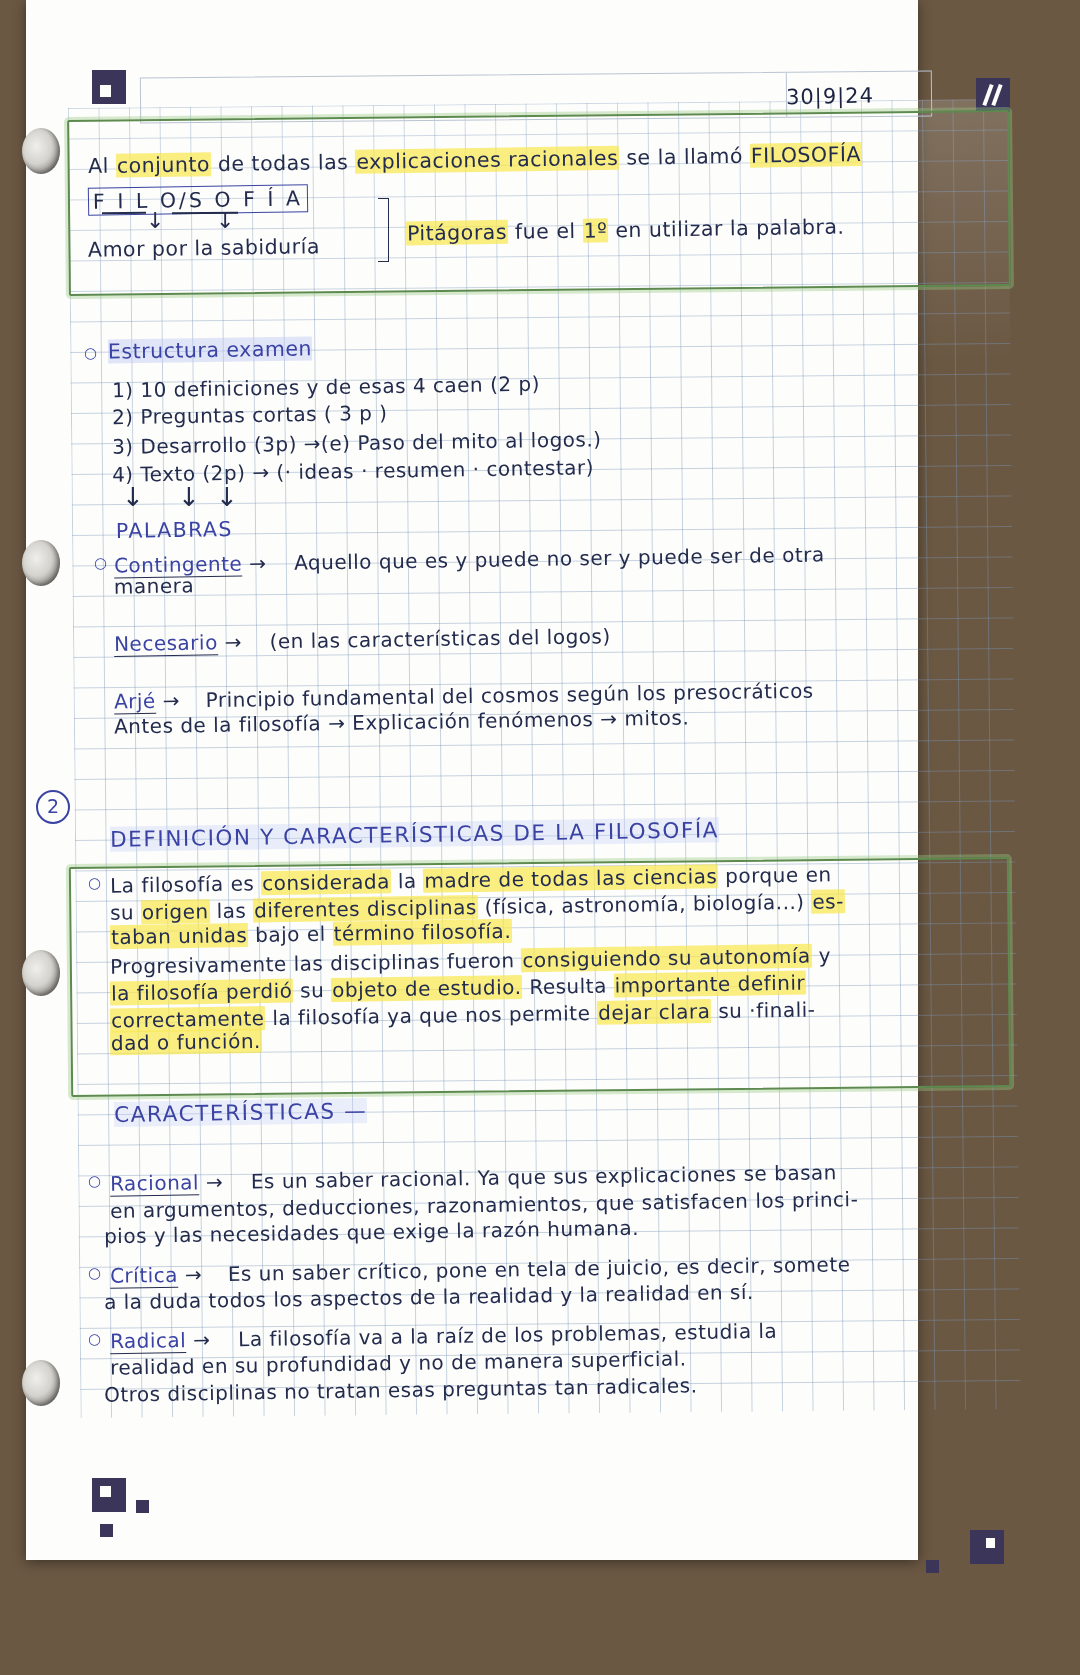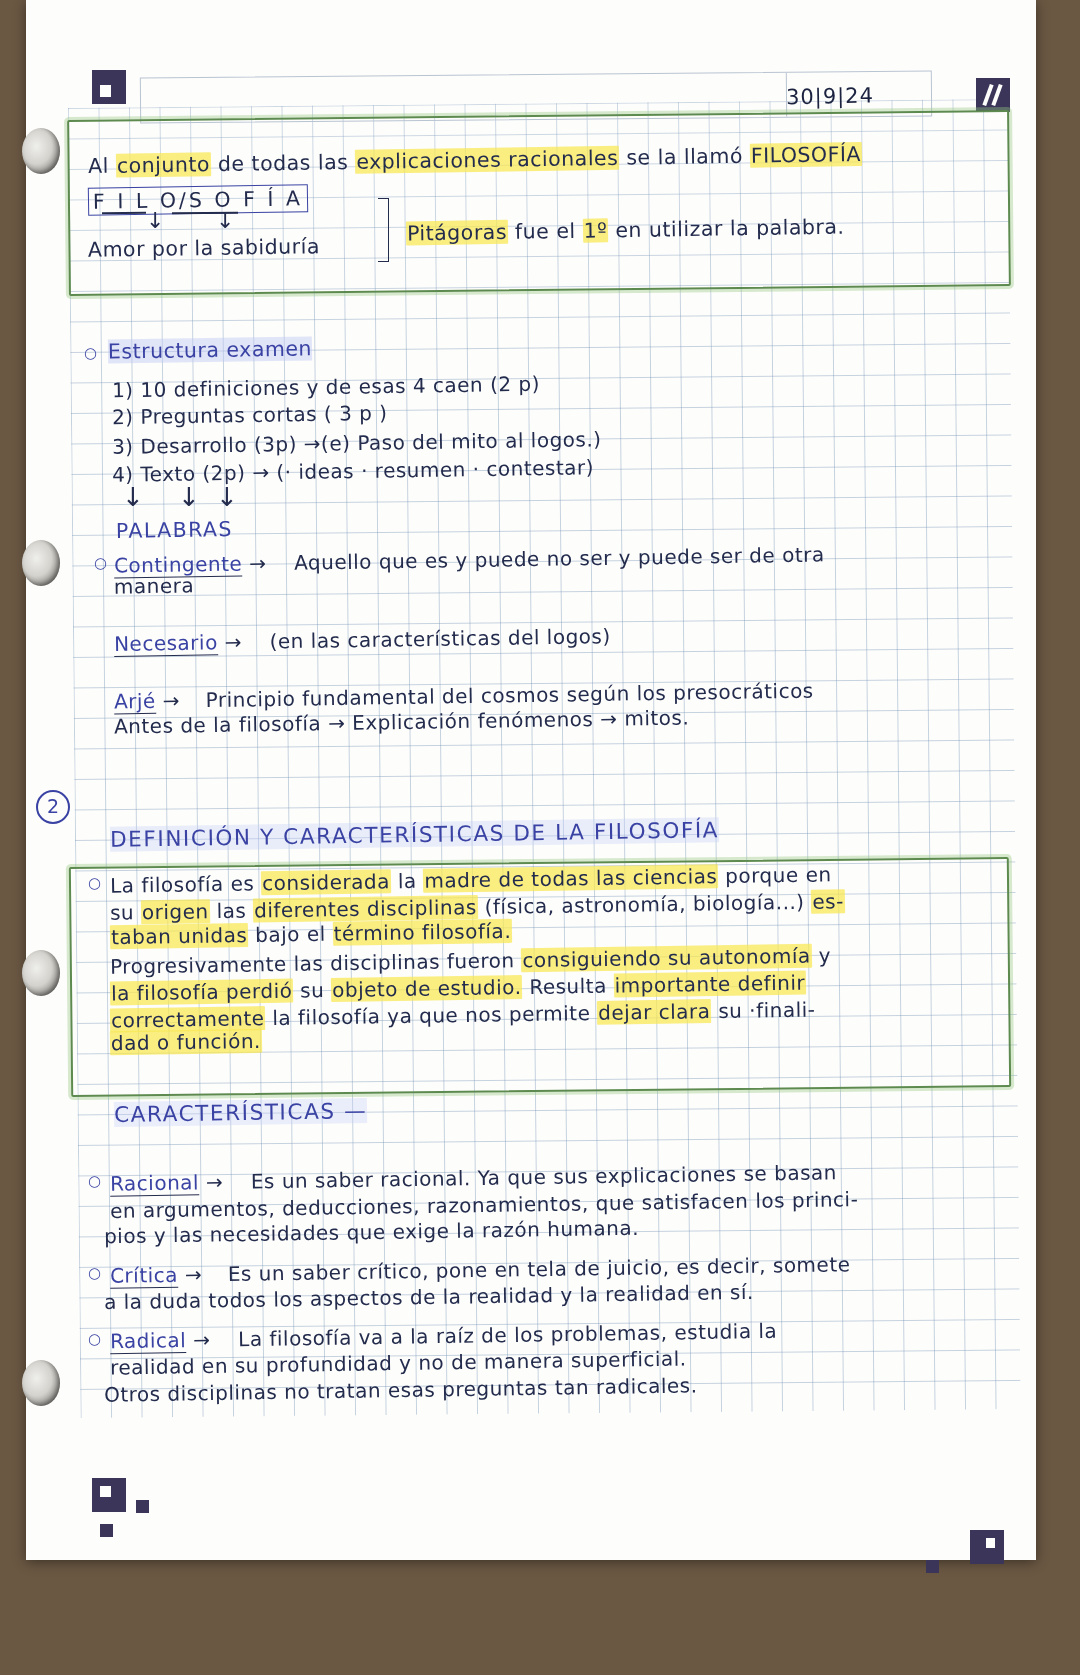--- a/index.html
+++ b/index.html
@@ -5,21 +5,21 @@
   html,body{margin:0;padding:0;}
   body{
     width:1080px;height:1675px;
     background:#6b5843;
     font-family:"DejaVu Sans", sans-serif;
     overflow:hidden;
     position:relative;
   }
   
   #sheet{
-    position:absolute;left:26px;top:0;width:1010px;height:1560px;
+    position:absolute;left:26px;top:0;width:892px;height:1560px;
     background:#fdfdfb;
     box-shadow:0 2px 12px rgba(0,0,0,.45);
   }
   
   #grid{
     position:absolute;left:42px;top:108px;width:940px;height:1310px;
     background-image:
       linear-gradient(to right, rgba(120,150,185,.42) 1px, transparent 1px),
       linear-gradient(to bottom, rgba(120,150,185,.42) 1px, transparent 1px);
     background-size:30.5px 30.5px;

